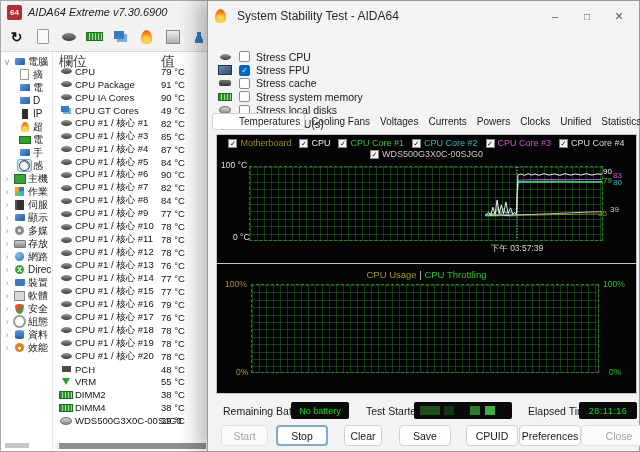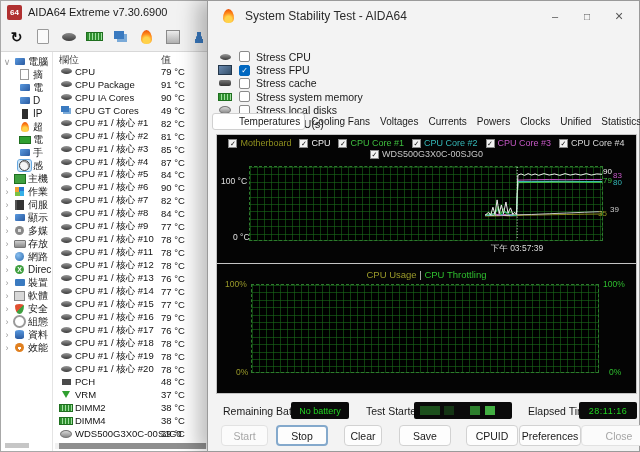--- a/index.html
+++ b/index.html
@@ -5,33 +5,33 @@
   * { box-sizing:border-box; margin:0; padding:0; }
   html,body { background:#dcdcdc; }
   body { font-family:"Liberation Sans", sans-serif; }
   #stage { position:relative; width:640px; height:452px; overflow:hidden; background:#c4b5fd; }
 
   
   #lw { position:absolute; left:0; top:0; width:210px; height:452px; background:#f2f2f2; border:1px solid #a8a8a8; }
   .lw-title { height:22px; display:flex; align-items:center; gap:6px; padding-left:6px; }
   .lw-logo { width:15px; height:15px; background:#b03030; color:#fff; font-size:8px; font-weight:bold;
              display:flex; align-items:center; justify-content:center; border-radius:2px; flex:none; }
-  .lw-title-text { font-size:11px; color:#1a1a1a; white-space:nowrap; }
+  .lw-title-text { font-size:11px; color:#1a1a1a; white-space:nowrap;font-style:italic; }
   .lw-toolbar { height:27px; display:flex; align-items:center; gap:9px; padding:0 4px 0 7px; }
   .lw-body { position:absolute; top:50px; bottom:0; left:0; right:0; display:flex; background:#fff; border-top:1px solid #d8d8d8; }
 
   .tree { width:52px; position:relative; border-right:1px solid #e4e4e4; overflow:hidden; padding-top:3px; flex:none; }
   .tree-row { height:13px; display:flex; align-items:center; gap:2px; font-size:10px; color:#1a1a1a; white-space:nowrap; padding-left:2px; }
   .tree-row.child { padding-left:17px; }
   .chev { color:#9a9a9a; font-size:9px; width:8px; flex:none; text-align:center; }
   .sel-box { outline:1px solid #66a8e0; background:#cfe6f7; border-radius:2px; }
   .tree-hsb { position:absolute; bottom:3px; left:4px; width:24px; height:5px; background:#c6c6c6; }
 
   .list { flex:1; position:relative; overflow:hidden; }
-  .list-head { height:13px; position:relative; font-size:10px; color:#444; padding:1px 0 0 6px; }
+  .list-head { height:13px; position:relative; font-size:14px; color:#444; padding:1px 0 0 6px; }
   .lh-val { position:absolute; left:108px; top:1px; }
   .s-row { height:12.95px; display:flex; align-items:center; font-size:9.5px; color:#111; padding-left:6px; position:relative; white-space:nowrap; }
   .s-val { position:absolute; left:108px; }
   .list-hsb { position:absolute; bottom:2px; left:2px; right:2px; height:6px; background:#f1f1f1; }
   .list-hsb-thumb { position:absolute; left:4px; right:1px; top:0; height:6px; background:#8f8f8f; }
 
   
   .ic { display:inline-flex; align-items:center; justify-content:center; width:17px; height:17px; flex:none; }
   .ic::before { display:block; }
   .ic-refresh::before { content:"↻"; font-size:14px; color:#111; font-weight:bold; }
@@ -75,21 +75,21 @@
   .ti-devices::before  { content:""; width:10px; height:7px; background:#3a7ac0; border-radius:1px; }
   .ti-software::before { content:""; width:9px; height:8px; background:#d8d8d8; border:1px solid #888; }
   .ti-security::before { content:""; width:9px; height:10px; background:linear-gradient(135deg,#e05030 50%,#3f9f3f 50%); border-radius:50% 50% 50% 50% / 20% 20% 80% 80%; }
   .ti-config::before   { content:""; width:9px; height:9px; border-radius:50%; border:2px solid #9a9a9a; }
   .ti-database::before { content:""; width:9px; height:9px; background:linear-gradient(180deg,#5a9ae0,#2a5aa0); border-radius:4px/2px; }
   .ti-benchmark::before{ content:""; width:9px; height:9px; border-radius:50%; background:radial-gradient(circle at 50% 60%, #fff 0 20%, #e08020 21%); }
 
   
   #rw { position:absolute; left:207px; top:0; width:433px; height:452px; background:#f3f3f3;
         border:1px solid #9a9a9a; box-shadow:-10px 0 18px rgba(0,0,0,.25); }
-  .rw-title { height:30px; display:flex; align-items:center; gap:8px; padding-left:12px; font-size:12px; color:#2a2a2a; }
+  .rw-title { height:30px; display:flex; align-items:center; gap:8px; padding-left:4px; font-size:12px; color:#2a2a2a; }
   .rw-controls { position:absolute; right:4px; top:0; height:30px; display:flex; }
   .wc { width:32px; height:30px; display:flex; align-items:center; justify-content:center; color:#555; font-size:11px; }
   .wc-min::before { content:"–"; }
   .wc-max::before { content:"□"; font-size:10px; }
   .wc-close::before { content:"×"; font-size:14px; }
 
   .stress { position:absolute; left:8px; top:33px;margin-top:16px; }
   .st-row { height:13.4px; display:flex; align-items:center; font-size:10.5px; color:#1a1a1a; white-space:nowrap; }
   .st-icon { width:20px; display:flex; justify-content:center; flex:none; }
   .cb { width:11px; height:11px; border:1px solid #8a8a8a; border-radius:2px; background:#fff; margin:0 6px 0 3px;
@@ -297,25 +297,20 @@
               <span>CPU GT Cores</span>
               <span class="s-val">49 °C</span>
             </div>
             <div class="s-row">
               <span class="si si-cpu"></span>
               <span>CPU #1 / 核心 #1</span>
               <span class="s-val">82 °C</span>
             </div>
             <div class="s-row">
               <span class="si si-cpu"></span>
-              <span>CPU #1 / 核心 #2</span>
-              <span class="s-val">81 °C</span>
-            </div>
-            <div class="s-row">
-              <span class="si si-cpu"></span>
               <span>CPU #1 / 核心 #3</span>
               <span class="s-val">85 °C</span>
             </div>
             <div class="s-row">
               <span class="si si-cpu"></span>
               <span>CPU #1 / 核心 #4</span>
               <span class="s-val">87 °C</span>
             </div>
             <div class="s-row">
               <span class="si si-cpu"></span>
@@ -398,21 +393,21 @@
               <span class="s-val">78 °C</span>
             </div>
             <div class="s-row">
               <span class="si si-chip"></span>
               <span>PCH</span>
               <span class="s-val">48 °C</span>
             </div>
             <div class="s-row">
               <span class="si si-vrm"></span>
               <span>VRM</span>
-              <span class="s-val">37 °C</span>
+              <span class="s-val">55 °C</span>
             </div>
             <div class="s-row">
               <span class="si si-ram"></span>
               <span>DIMM2</span>
               <span class="s-val">38 °C</span>
             </div>
             <div class="s-row">
               <span class="si si-ram"></span>
               <span>DIMM4</span>
               <span class="s-val">38 °C</span>
@@ -524,21 +519,21 @@
             <span class="leg-cb">✓</span>
             <span style="color: rgb(216, 216, 216);">CPU Core #4</span>
           </span>
         </div>
       <div class="leg-row" id="leg1" style="margin-top:1px">
           <span class="leg-item">
             <span class="leg-cb">✓</span>
             <span style="color: rgb(200, 200, 200);">WDS500G3X0C-00SJG0</span>
           </span>
         </div>
-      <span class="axl" style="left:4px;top:41px;color:#e0e0e0">100 °C</span>
+      <span class="axl" style="left:4px;top:25px;color:#e0e0e0">100 °C</span>
       <span class="axl" style="left:16px;top:97px;color:#e0e0e0">0 °C</span>
       <div class="plot" id="plot1">
           <svg viewBox="0 0 354 75" preserveAspectRatio="none">
             <line x1="268.7" x2="268.7" y1="0" y2="75" stroke="#dddddd" stroke-width="1" stroke-dasharray="1 2"></line>
             <polyline points="236.5,50.3 247.8,50.3 254.9,49.9 262.0,50.3 268.0,49.9 276.1,49.5 290.3,49.3 304.4,49.0 318.6,48.8 336.3,48.5 354.0,48.3" fill="none" stroke="#8f8f1f" stroke-width="1"></polyline>
             <polyline points="236.5,49.1 247.8,49.1 258.4,49.1 268.0,49.1 283.2,48.8 300.9,48.0 318.6,47.3 336.3,46.5 354.0,45.8" fill="none" stroke="#c8c8c8" stroke-width="1"></polyline>
             <polyline points="236.5,49.9 247.8,49.5 258.4,49.9 268.0,49.9 269.4,15.8 283.2,15.4 300.9,15.0 318.6,15.2 336.3,15.0 354.0,15.0" fill="none" stroke="#d8d8d8" stroke-width="1"></polyline>
             <polyline points="236.5,49.5 246.0,48.0 251.3,49.5 258.4,48.8 268.0,49.5 269.4,13.5 283.2,13.1 300.9,12.8 318.6,13.1 336.3,12.8 354.0,12.8" fill="none" stroke="#c558c5" stroke-width="1"></polyline>
             <polyline points="236.5,49.9 244.3,48.8 249.6,43.5 253.1,49.5 256.6,45.8 262.0,49.5 268.0,49.9 269.4,15.0 283.2,14.8 304.4,14.6 325.7,14.8 354.0,15.0" fill="none" stroke="#35b9b9" stroke-width="1"></polyline>
             <polyline points="236.5,49.9 242.5,47.3 246.0,49.5 249.6,40.5 252.0,48.8 254.9,42.8 258.4,49.1 261.3,45.8 265.5,49.5 268.0,49.5 269.4,16.1 283.2,15.9 300.9,15.8 318.6,15.6 336.3,15.8 354.0,15.8" fill="none" stroke="#3fbf3f" stroke-width="1"></polyline>

